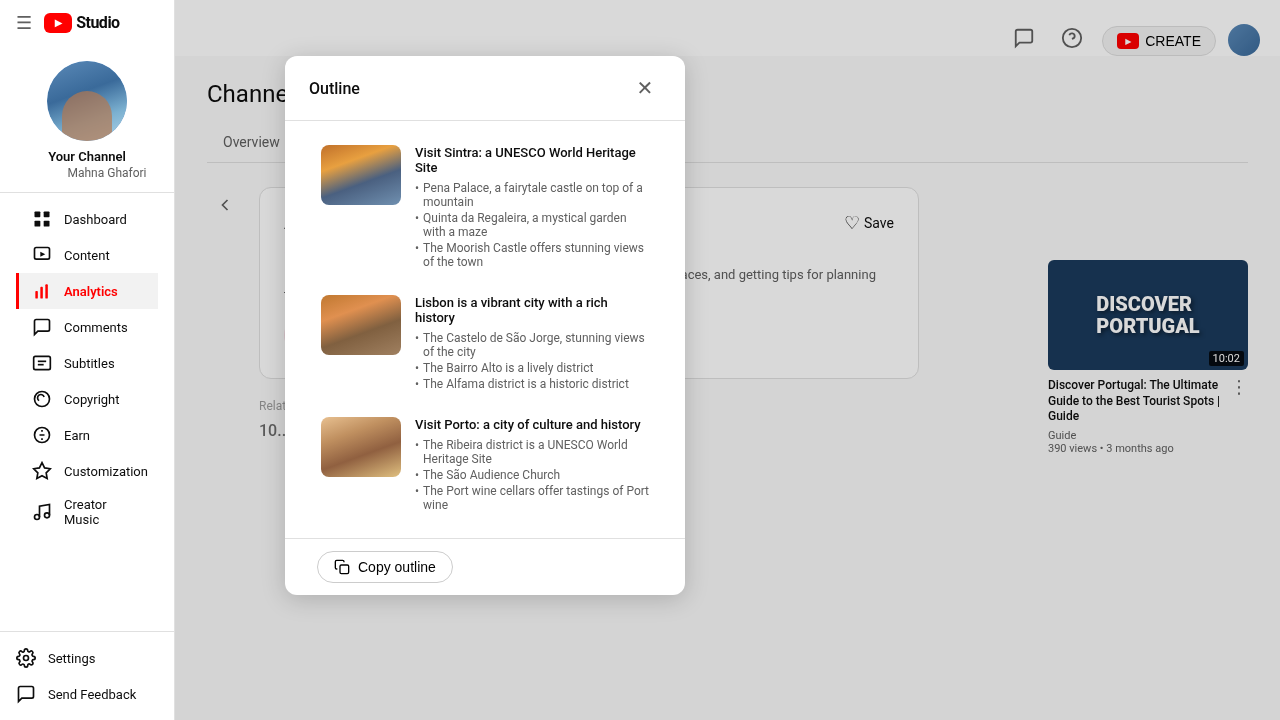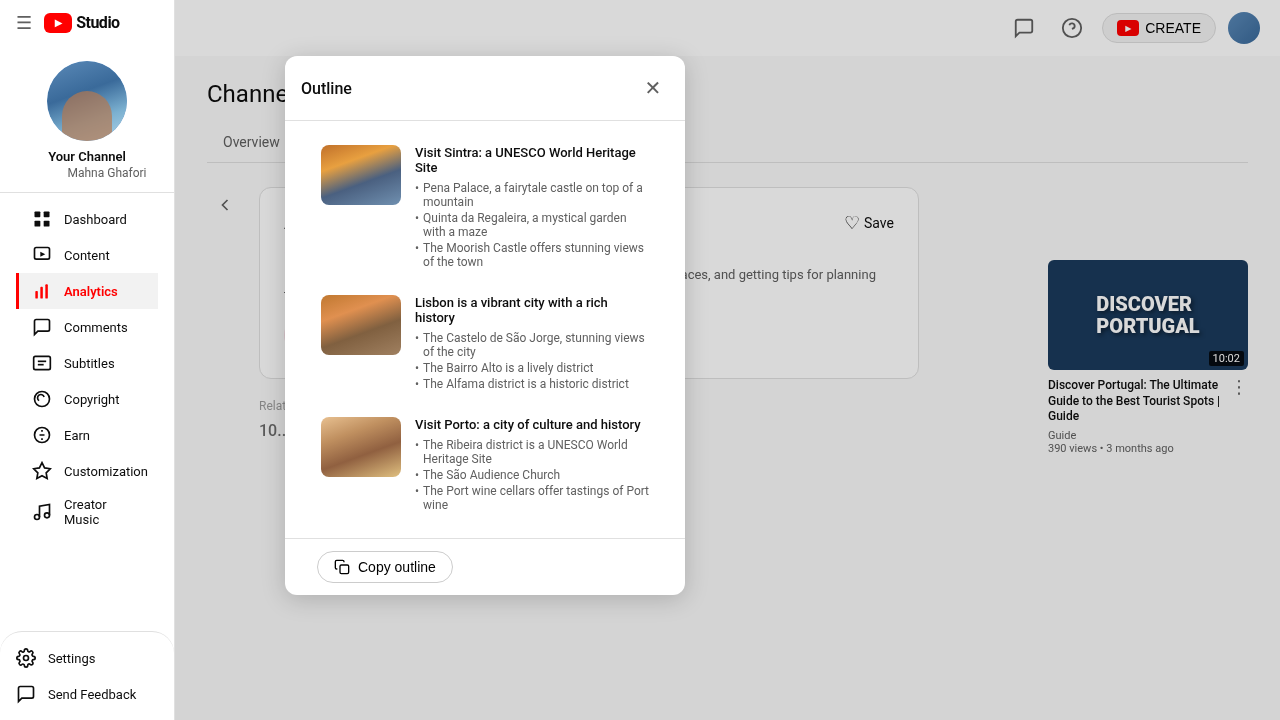--- a/index.html
+++ b/index.html
@@ -92,30 +92,30 @@
       content: '';
       position: absolute;
       left: 0; top: 0; bottom: 0;
       width: 3px;
       background: #ff0000;
     }
     .nav-item-icon { width: 20px; height: 20px; display: flex; align-items: center; justify-content: center; flex-shrink: 0; }
     .nav-item-label { font-size: 13px; color: #0d0d0d; }
     .nav-item.active .nav-item-label { font-weight: 600; }
 
-    .sidebar-bottom { padding: 8px 0; border-top: 1px solid #e0e0e0; border-radius: 22px; }
+    .sidebar-bottom { padding: 8px 0; border-top: 1px solid #e0e0e0; }
 
     
     .topbar {
       position: absolute;
       top: 0; right: 0;
       width: calc(1280px - 175px);
       height: 56px;
       display: flex;
-      align-items: center;
+      align-items: flex-end;
       justify-content: flex-end;
       padding: 0 20px;
       gap: 12px;
       background: #fff;
       z-index: 10;
     }
     .topbar-icon-btn {
       width: 36px; height: 36px;
       border-radius: 50%;
       display: flex; align-items: center; justify-content: center;
@@ -250,21 +250,21 @@
       flex-direction: column;
       box-shadow: 0 4px 24px rgba(0,0,0,0.18);
       position: absolute;
       left: 110px;
       top: 56px;
     }
     .modal-header {
       display: flex;
       align-items: center;
       justify-content: space-between;
-      padding: 16px 16px;
+      padding: 16px 24px;
       border-bottom: 1px solid #e0e0e0;
     }
     .modal-title { font-size: 16px; font-weight: 500; }
     .modal-close { cursor: pointer; font-size: 20px; color: #606060; width: 32px; height: 32px; display: flex; align-items: center; justify-content: center; border-radius: 50%; }
     .modal-body { overflow-y: auto; padding: 12px 16px; flex: 1; }
 
     .outline-item { display: flex; gap: 14px; padding: 12px 20px; }
     .outline-thumb {
       width: 80px; height: 60px;
       border-radius: 8px;

